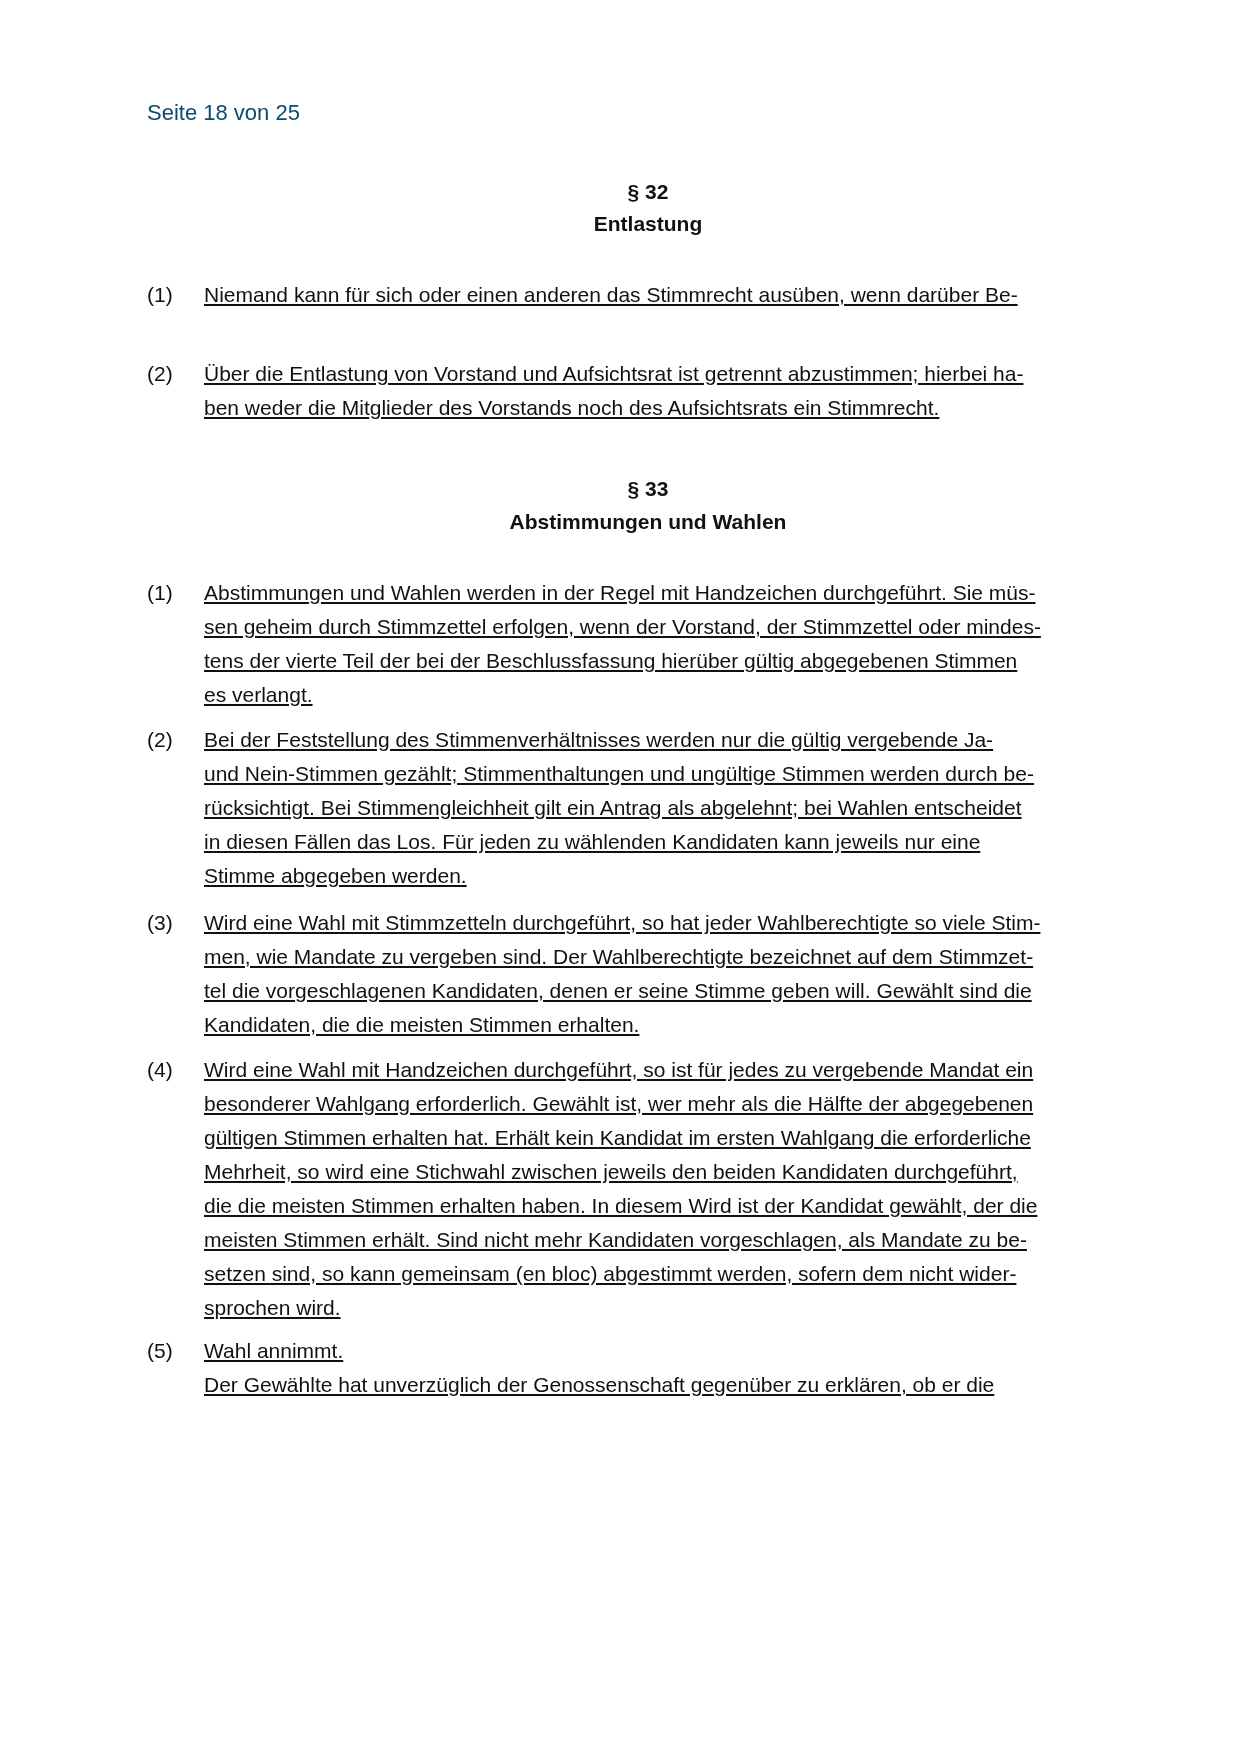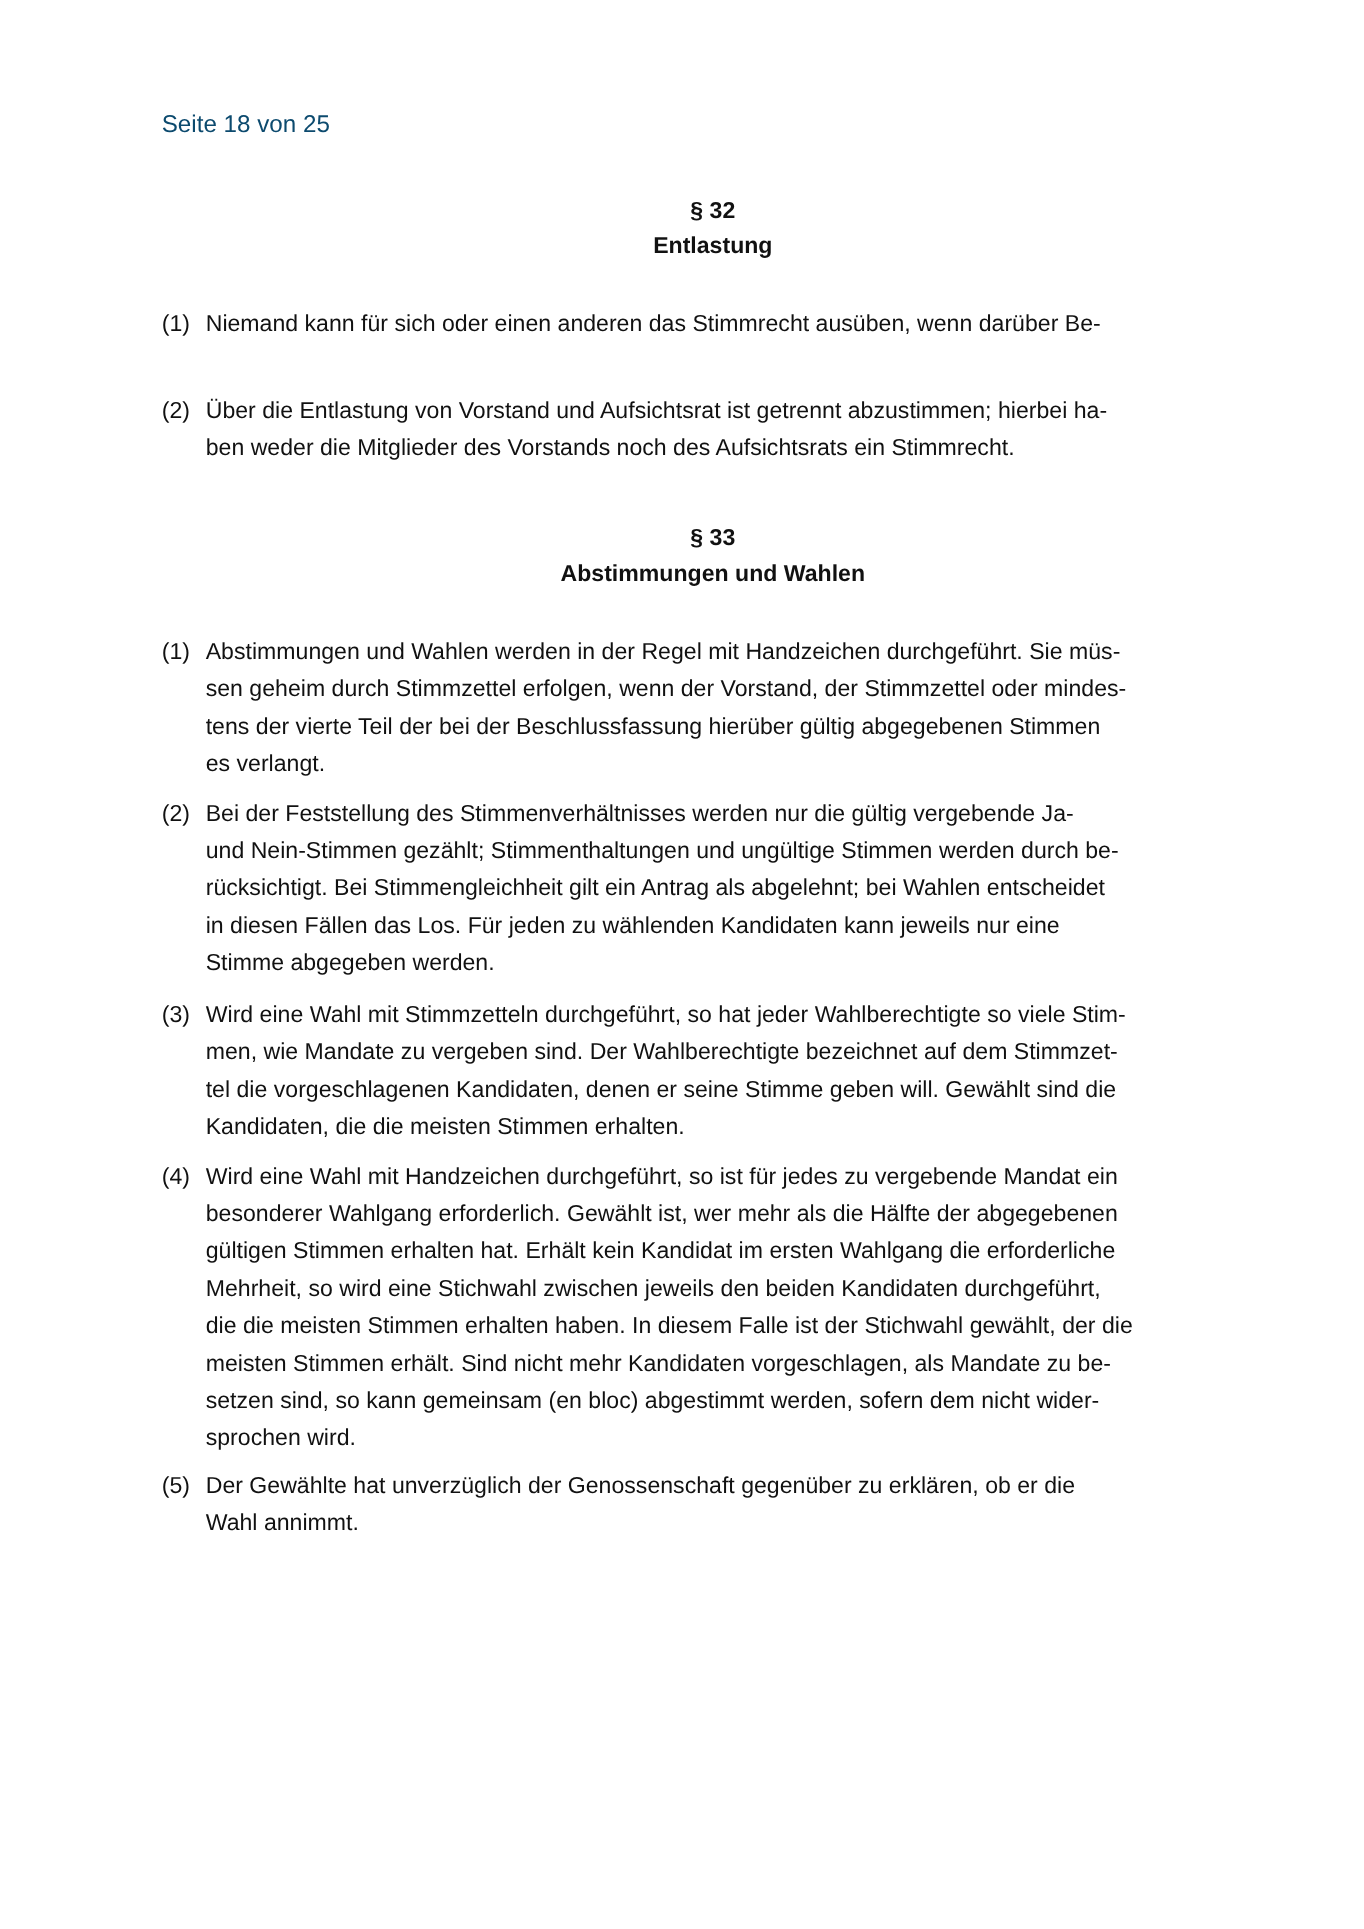--- a/index.html
+++ b/index.html
@@ -13,21 +13,21 @@
     }
     .sec-number, .sec-title {
       text-align: center; font-weight: bold; font-size: 21px;
       position: absolute; left: 0; width: 1240px; margin-left: 28px;
     }
     .para {
       position: absolute; left: 147px; width: 980px;
       font-size: 21px; line-height: 34px;
     }
     .para .num { position: absolute; left: 0; top: 0; }
-    .para .text { position: absolute; left: 40px; top: 0; white-space: nowrap; }
+    .para .text { position: absolute; left: 57px; top: 0; white-space: nowrap; text-decoration: underline; }
     .para .line { display: block; }
   </style>
 </head>
 <body>
 
 <div class="page-header">Seite 18 von 25</div>
 
 <div class="sec-number" style="top:180px;">§ 32</div>
 <div class="sec-title" style="top:212px;">Entlastung</div>
 
@@ -80,26 +80,26 @@
   </span>
 </div>
 
 <div class="para" style="top:1053px;">
   <span class="num">(4)</span>
   <span class="text">
     <span class="line">Wird eine Wahl mit Handzeichen durchgeführt, so ist für jedes zu vergebende Mandat ein</span>
     <span class="line">besonderer Wahlgang erforderlich. Gewählt ist, wer mehr als die Hälfte der abgegebenen</span>
     <span class="line">gültigen Stimmen erhalten hat. Erhält kein Kandidat im ersten Wahlgang die erforderliche</span>
     <span class="line">Mehrheit, so wird eine Stichwahl zwischen jeweils den beiden Kandidaten durchgeführt,</span>
-    <span class="line">die die meisten Stimmen erhalten haben. In diesem Falle ist der Stichwahl gewählt, der die</span>
+    <span class="line">die die meisten Stimmen erhalten haben. In diesem Wird ist der Kandidat gewählt, der die</span>
     <span class="line">meisten Stimmen erhält. Sind nicht mehr Kandidaten vorgeschlagen, als Mandate zu be-</span>
     <span class="line">setzen sind, so kann gemeinsam (en bloc) abgestimmt werden, sofern dem nicht wider-</span>
     <span class="line">sprochen wird.</span>
   </span>
 </div>
 
 <div class="para" style="top:1334px;">
   <span class="num">(5)</span>
   <span class="text">
+    <span class="line">Wahl annimmt.</span>
     <span class="line">Der Gewählte hat unverzüglich der Genossenschaft gegenüber zu erklären, ob er die</span>
-    <span class="line">Wahl annimmt.</span>
   </span>
 </div>
 
 </body></html>

